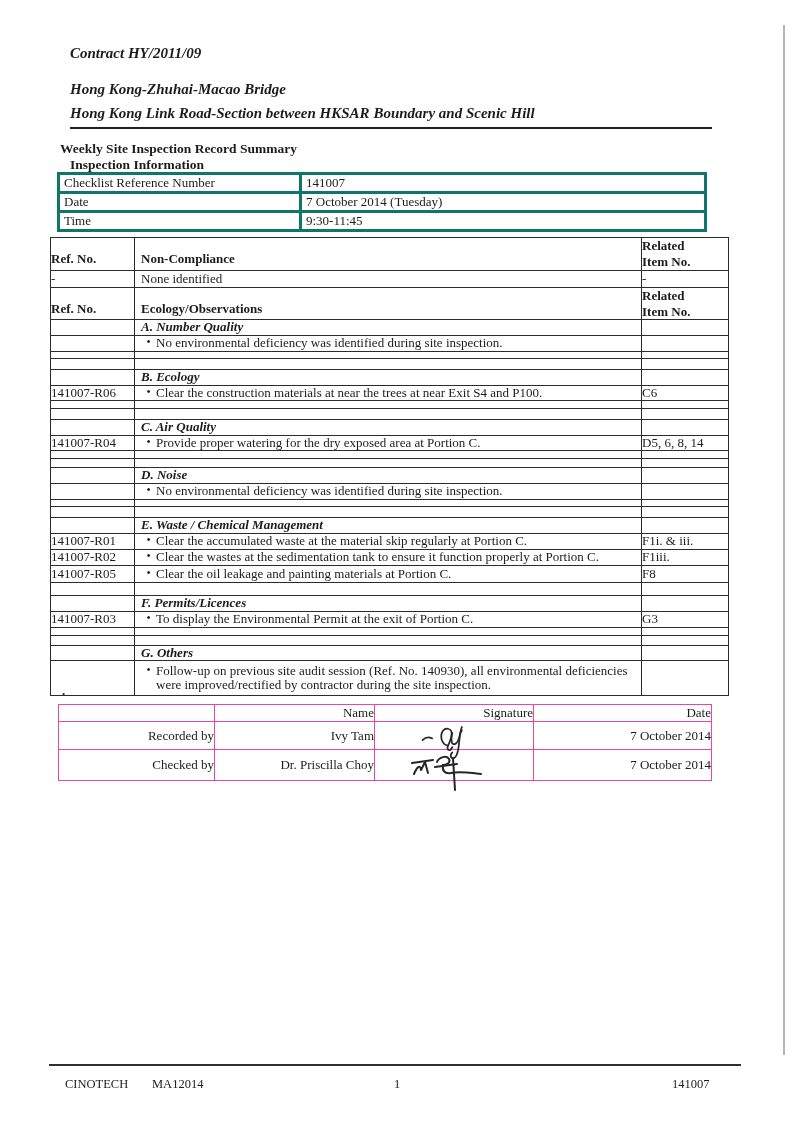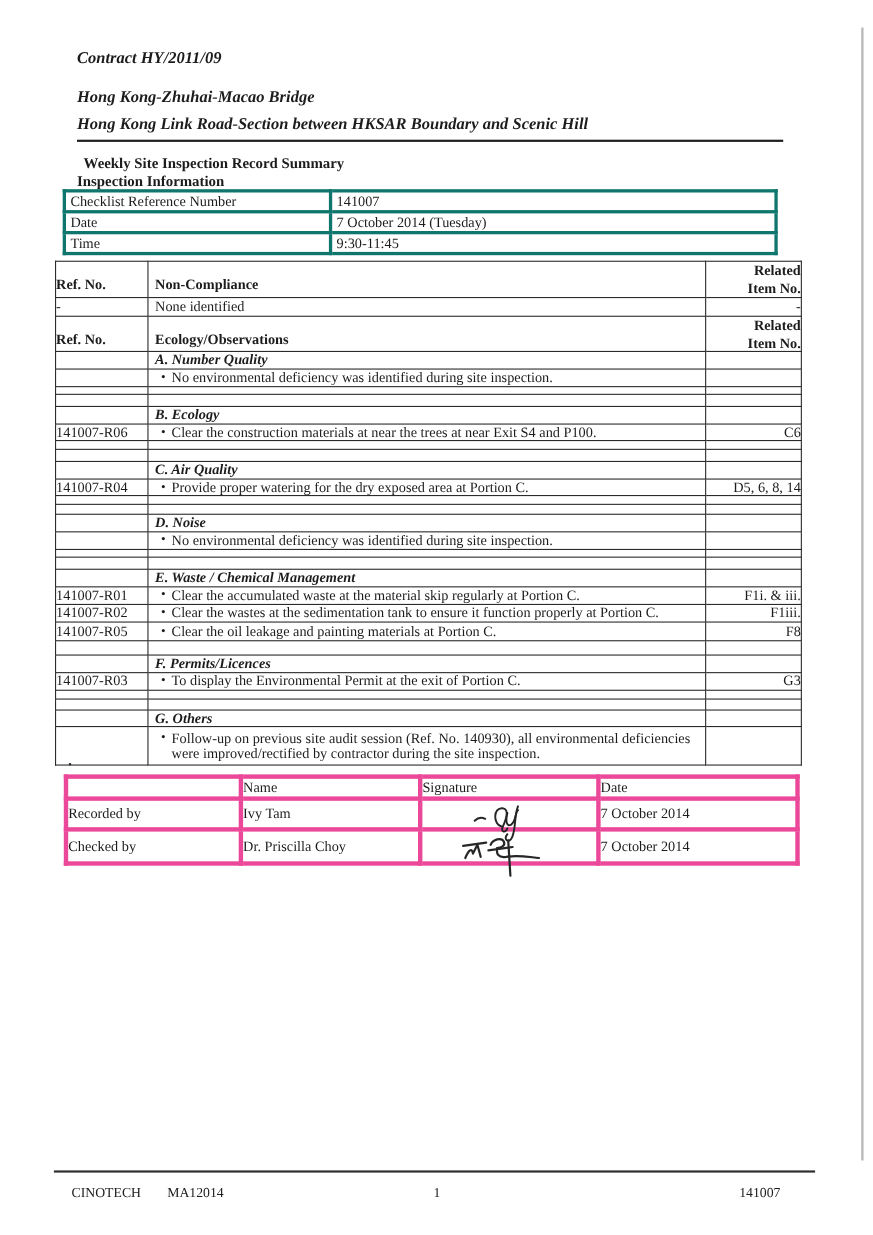--- a/index.html
+++ b/index.html
@@ -20,31 +20,31 @@
   .sec-head{font-weight:bold;font-size:13.5px;white-space:nowrap;}
   
   table{border-collapse:collapse;table-layout:fixed;}
   .info-table{width:650px;font-size:13px;}
   .info-table td{border:3px solid #0f766e;height:15px;padding:0 4px;vertical-align:middle;white-space:nowrap;overflow:hidden;}
   .info-table td.lbl{width:231px;}
   
   .main-table{width:679px;font-size:13px;line-height:1.12;}
   .main-table td{border:1px solid #2b2b2b;vertical-align:middle;padding:0;}
   .main-table td.c-ref{width:83px;}
-  .main-table td.c-rel{width:86px;text-align:right;}
+  .main-table td.c-rel{width:86px;text-align:left;}
   .main-table td.c-content{padding-left:6px;padding-right:4px;}
   .main-table .hdr{font-weight:bold;vertical-align:bottom;padding-bottom:3px;}
   .main-table .hdr-rel{font-weight:bold;text-align:center;vertical-align:middle;line-height:1.2;}
   .main-table .sec{font-weight:bold;font-style:italic;}
   .bullet-wrap{display:flex;align-items:flex-start;}
   .bullet-glyph{flex:0 0 15px;text-align:center;font-size:12px;}
   .bullet-text{flex:1 1 auto;}
   
   .sig-table{width:649px;font-size:13px;}
-  .sig-table td{border:4px solid #ec4899;text-align:left;vertical-align:middle;padding:0;}
+  .sig-table td{border:1px solid #ec4899;text-align:right;vertical-align:middle;padding:0;}
   .sig-table .col-role{width:155px;}
   .sig-table .col-name{width:159px;}
   .sig-table .col-sig{width:158px;}
   .sig-table .col-date{width:177px;}
   .sig-table tr.hd td{height:15px;font-size:13px;}
   .sig-cell{position:relative;overflow:visible;}
   .sig-cell svg{position:absolute;left:50%;transform:translateX(-50%);overflow:visible;}
   .sig-stroke{fill:none;stroke:#262626;stroke-width:2;stroke-linecap:round;stroke-linejoin:round;}
   
   .footer-rule{border-top:2px solid #2f2f2f;width:692px;}
@@ -55,21 +55,21 @@
 </style>
 </head>
 <body>
 
 <div class="page">
 
   <div class="abs doc-title" style="left:70px;top:45px;">Contract HY/2011/09</div>
   <div class="abs doc-title" style="left:70px;top:81px;">Hong Kong-Zhuhai-Macao Bridge</div>
   <div class="abs doc-title rule-under" style="left:70px;top:105px;">Hong Kong Link Road-Section between HKSAR Boundary and Scenic Hill</div>
 
-  <div class="abs sec-head" style="left:76px;top:141px;">Weekly Site Inspection Record Summary</div>
+  <div class="abs sec-head" style="left:60px;top:141px;">Weekly Site Inspection Record Summary</div>
   <div class="abs sec-head" style="left:70px;top:157px;">Inspection Information</div>
 
   <table class="abs info-table" style="left:57px;top:172px;">
     <tbody>
         <tr>
       <td class="lbl">Checklist Reference Number</td>
       <td>141007</td>
     </tr>
     <tr>
       <td class="lbl">Date</td>

